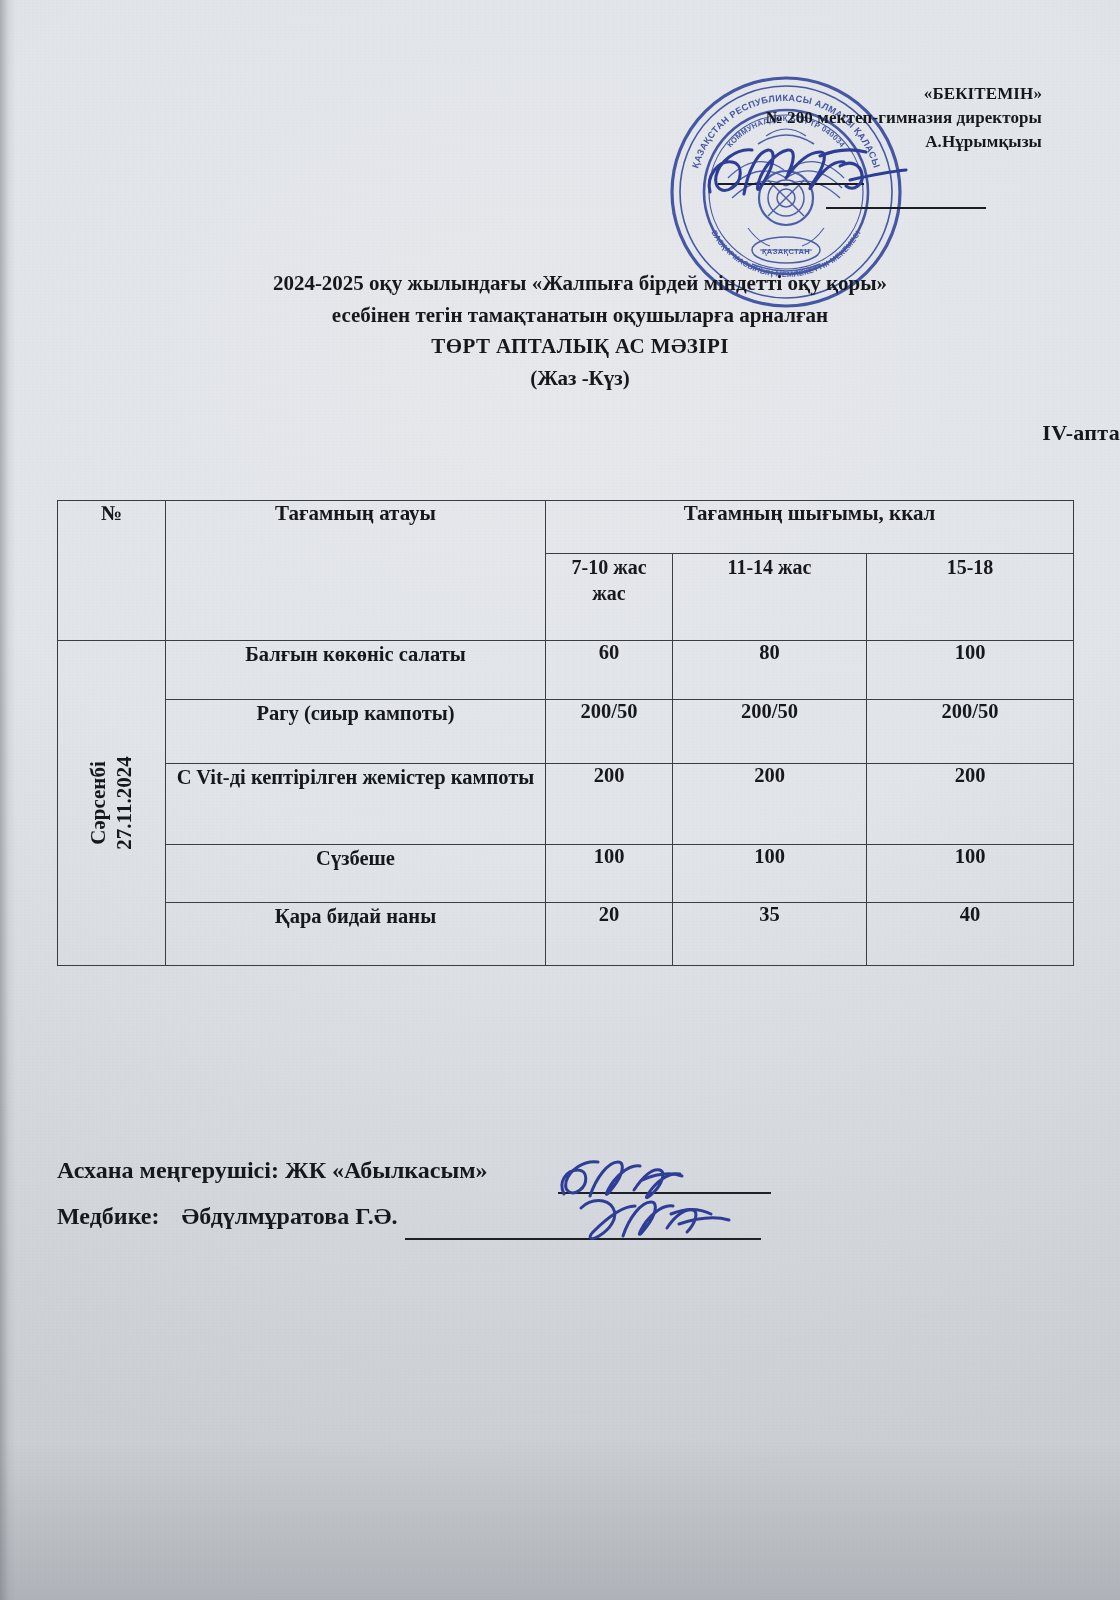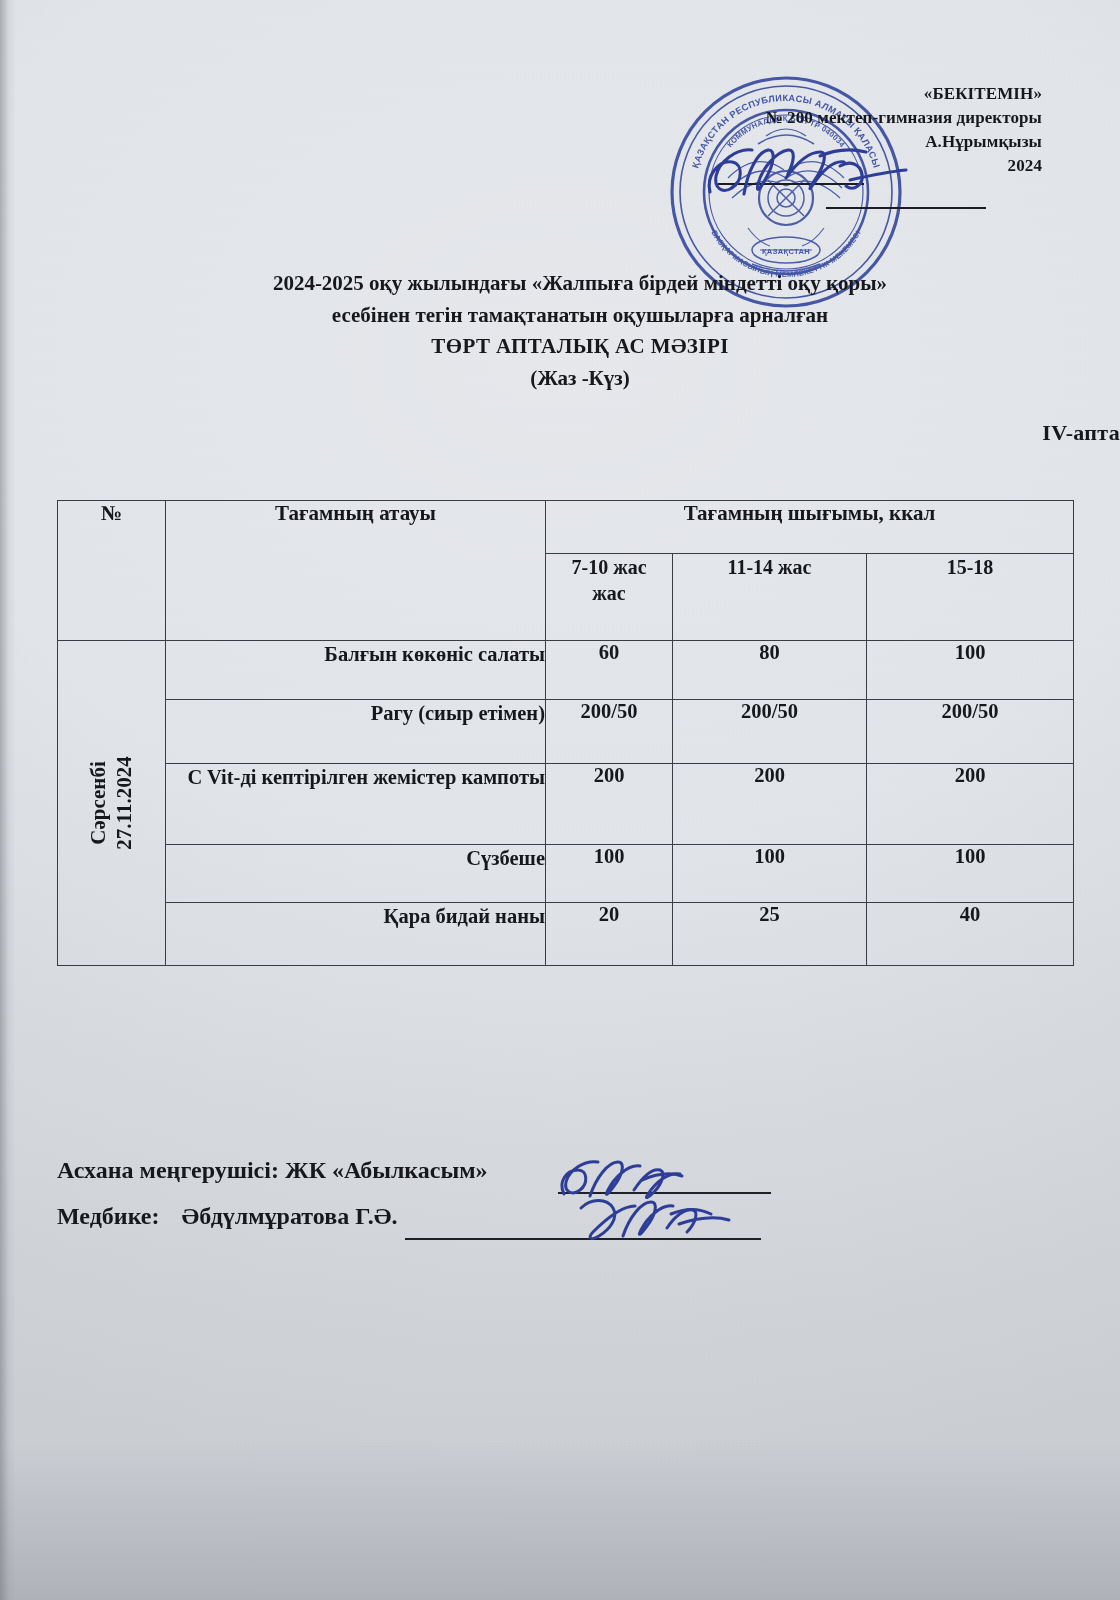--- a/index.html
+++ b/index.html
@@ -136,21 +136,21 @@
     text-align: center;
     padding: 10px 6px 10px 12px;
     height: 86px;
     font-size: 20px;
     line-height: 1.30;
     vertical-align: top;
   }
   th.hd-age.center { text-align: center; padding-left: 6px; }
 
   td.dish {
-    text-align: right;
+    text-align: center;
     padding: 12px 8px 8px 14px;
     font-size: 20.5px;
     line-height: 1.30;
     margin-left: 12px;
   }
   td.val {
     text-align: center;
     padding: 12px 6px 8px;
     font-size: 20.5px;
   }
@@ -314,21 +314,20 @@
       <path d="M150,44 C168,40 186,36 206,34"></path>
       <path d="M120,20 C134,14 150,12 166,16"></path>
     </g>
   </svg>
 </div>
 
 <div class="approve-block">
   <div>«БЕКІТЕМІН»</div>
   <div>№ 200 мектеп-гимназия директоры</div>
   <div>А.Нұрымқызы</div>
-  <div>2024</div>
 </div>
 <div class="sig-underline-1"></div>
 <div class="sig-underline-2"></div>
 
 <div id="title-block">
   <div class="t-reg">2024-2025 оқу жылындағы  «Жалпыға бірдей міндетті оқу қоры»</div>
   <div class="t-reg">есебінен тегін тамақтанатын оқушыларға арналған</div>
   <div class="t-sub">ТӨРТ АПТАЛЫҚ АС МӘЗІРІ</div>
   <div class="t-season">(Жаз -Күз)</div>
 </div>
@@ -365,41 +364,41 @@
           <span>Сәрсенбі</span>
           <span>27.11.2024</span>
         </div>
       </td>
       <td class="dish" style="height:58px">Балғын көкөніс салаты</td>
       <td class="val">60</td>
       <td class="val">80</td>
       <td class="val pad-l">100</td>
     </tr>
     <tr>
-      <td class="dish" style="height:63px">Рагу (сиыр етімен)</td>
+      <td class="dish" style="height:63px">Рагу (сиыр кампоты)</td>
       <td class="val">200/50</td>
       <td class="val">200/50</td>
       <td class="val pad-l">200/50</td>
     </tr>
     <tr>
       <td class="dish" style="height:80px">C Vit-ді кептірілген жемістер кампоты</td>
       <td class="val">200</td>
       <td class="val">200</td>
       <td class="val pad-l">200</td>
     </tr>
     <tr>
       <td class="dish" style="height:57px">Сүзбеше</td>
       <td class="val">100</td>
       <td class="val">100</td>
       <td class="val pad-l">100</td>
     </tr>
     <tr>
       <td class="dish" style="height:62px">Қара бидай наны</td>
       <td class="val">20</td>
-      <td class="val">25</td>
+      <td class="val">35</td>
       <td class="val pad-l">40</td>
     </tr>
   </tbody>
 </table>
 
 <div id="footer">
   <div class="foot-row">
     <span>Асхана меңгерушісі: ЖК «Абылкасым»</span>
     <span class="foot-line" id="foot-line-1"></span>
   </div>

